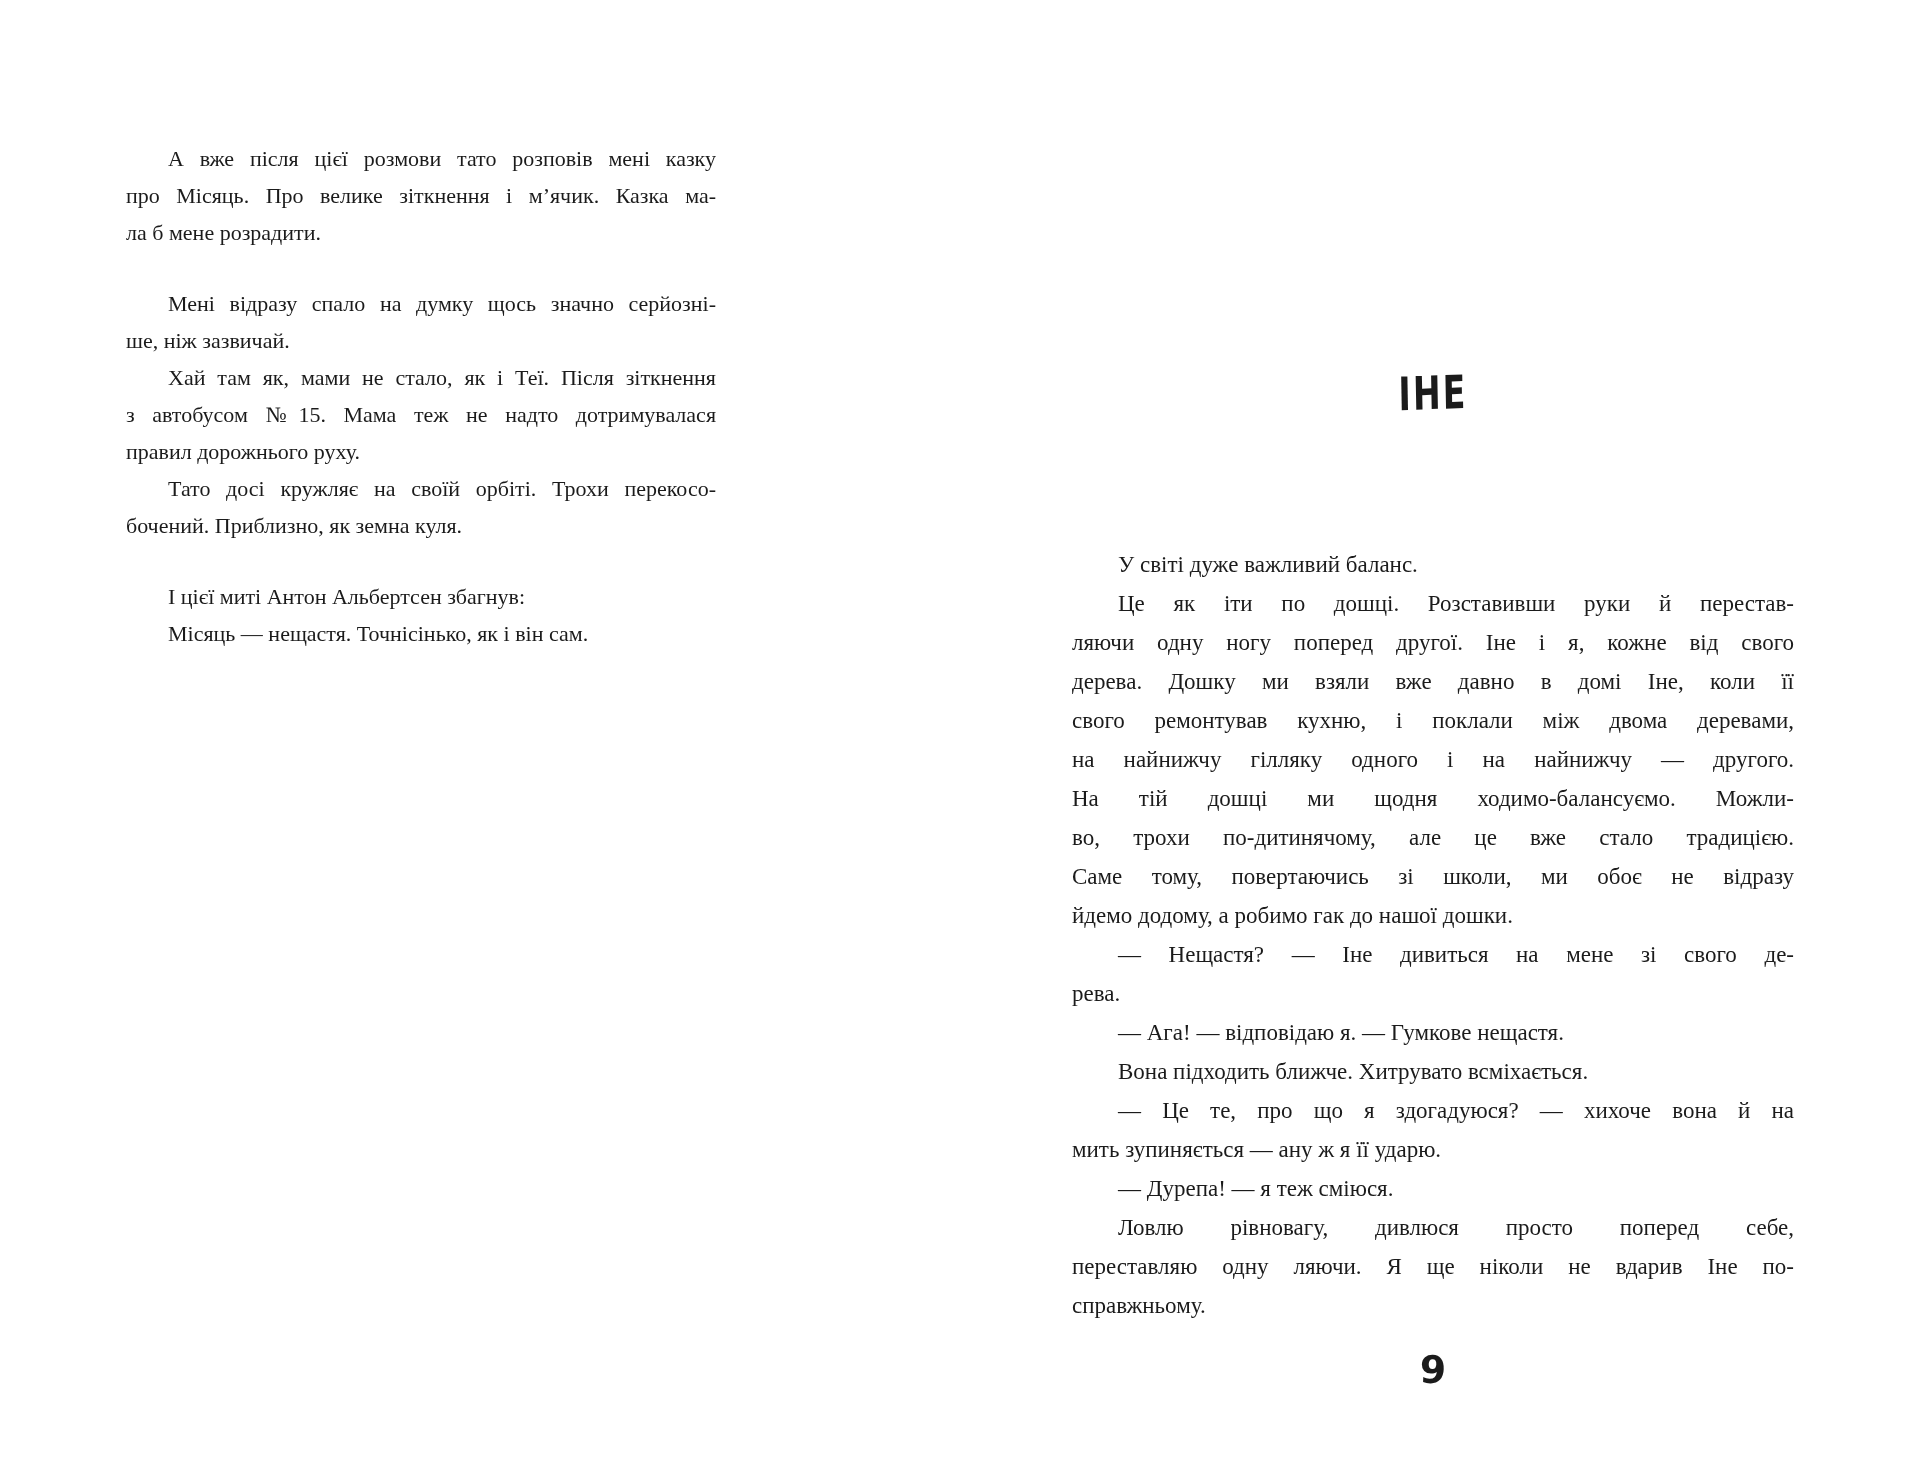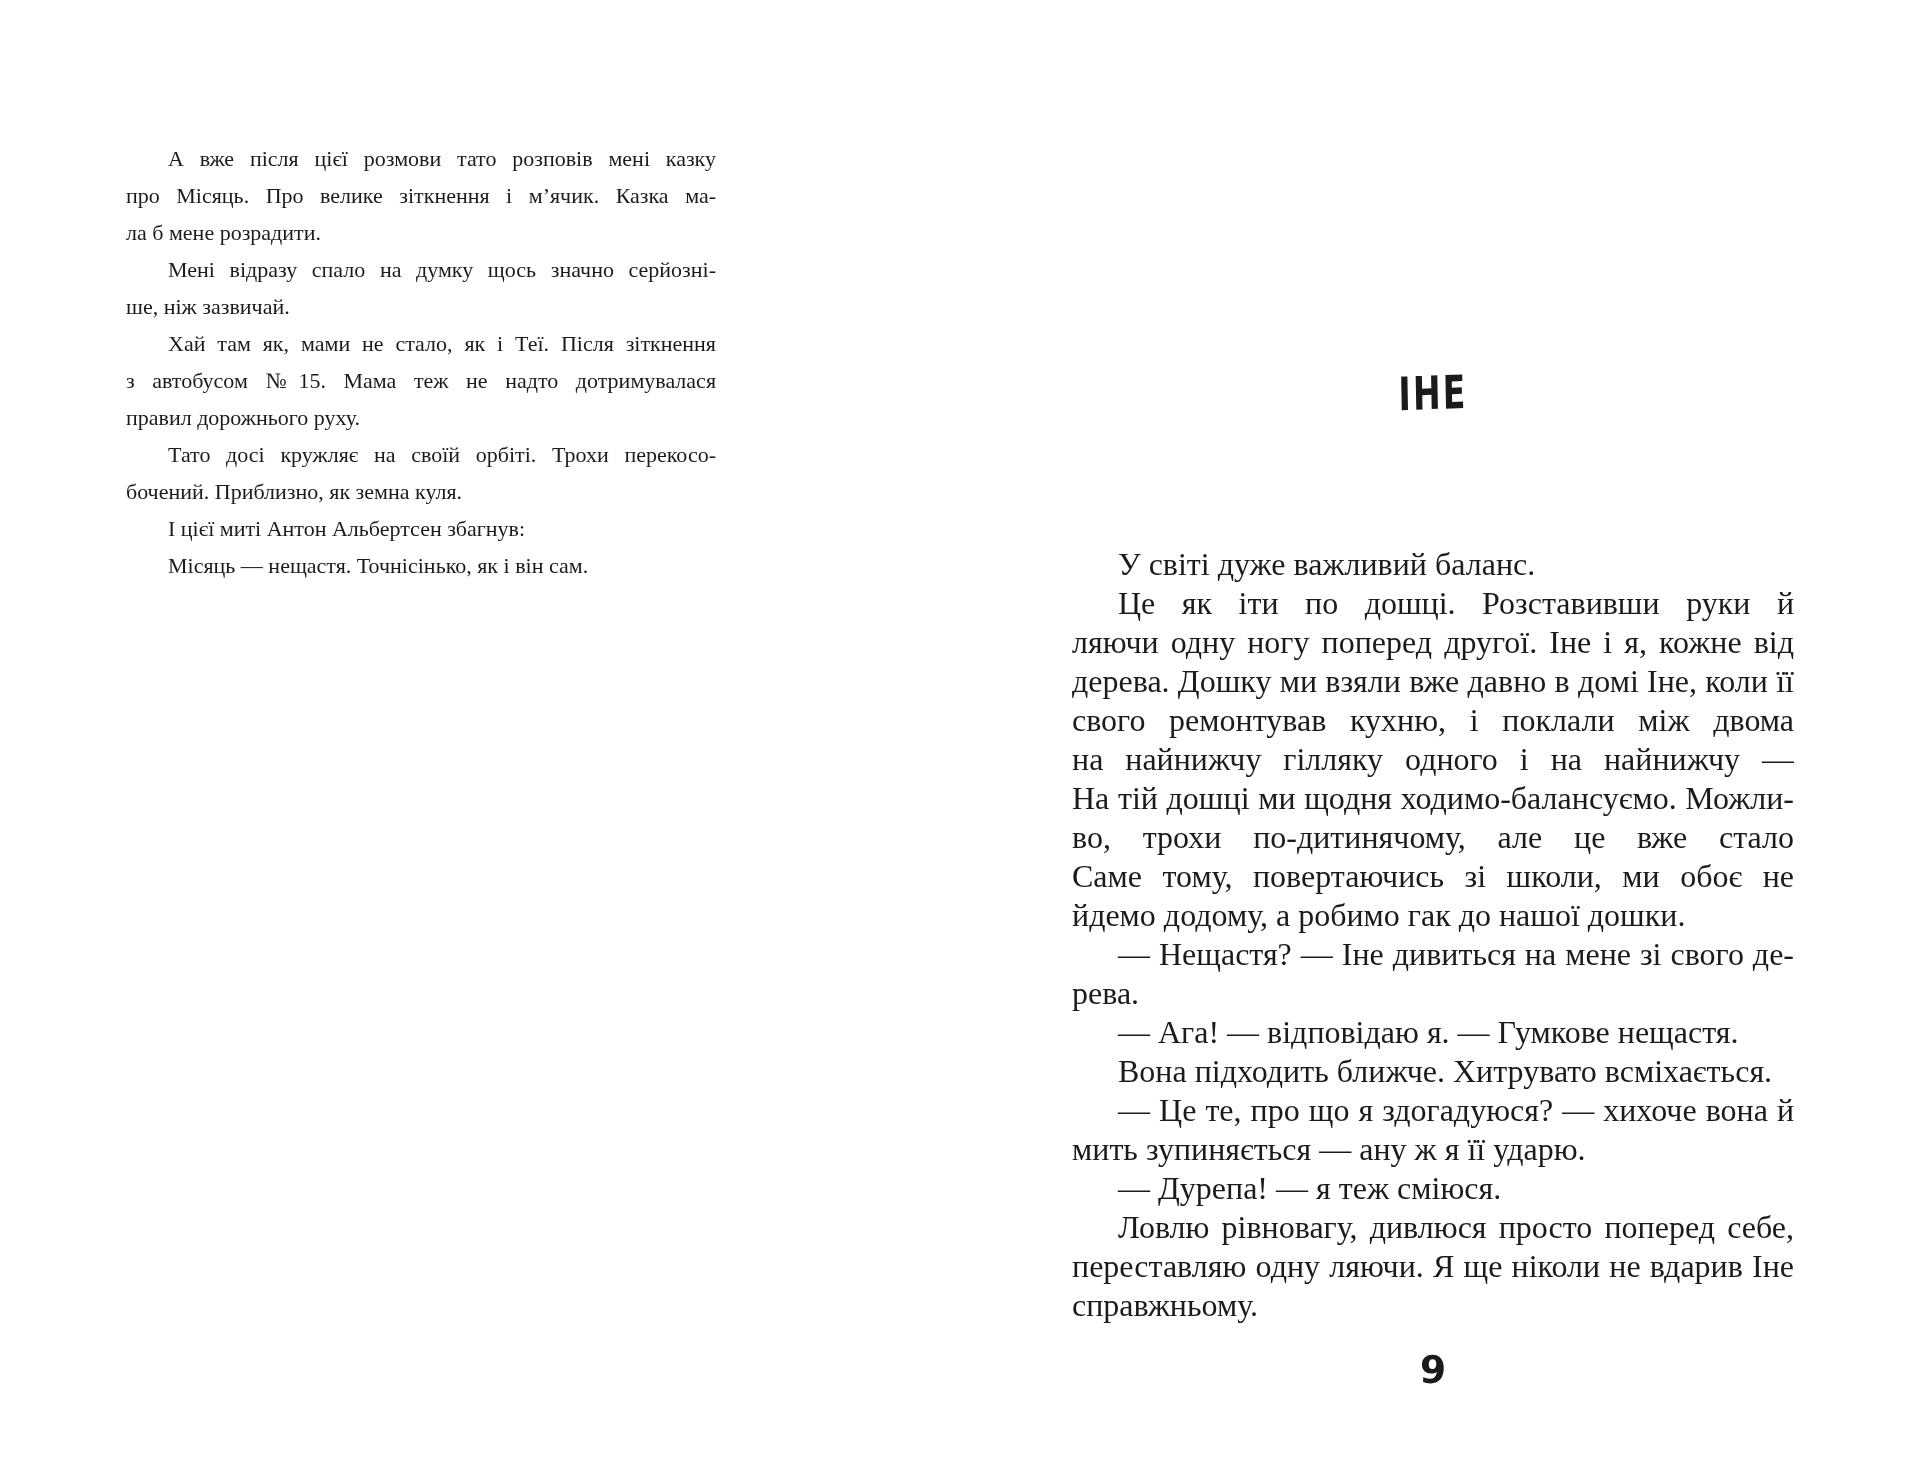--- a/index.html
+++ b/index.html
@@ -17,25 +17,25 @@
 
   .para { margin: 0; padding: 0; }
 
   .line {
     display: block;
     text-align: justify;
     text-align-last: justify;
     overflow: hidden;
   }
   .left-col .line  { font-size: 22px; line-height: 37px; height: 37px; }
-  .right-col .line { font-size: 32px; line-height: 39px; height: 39px; }
+  .right-col .line { font-size: 23px; line-height: 39px; height: 39px; }
   .line.last { text-align-last: left; }
   .left-col  .line.indent { text-indent: 42px; }
   .right-col .line.indent { text-indent: 46px; }
-  .para.gap { }
+  .para.gap { margin-top: 34px; }
 
   .chapter-title {
     position: absolute;
     left: 0; right: 0; top: 366px;
     text-align: center;
     font-family: "DejaVu Sans", sans-serif;
     font-weight: 700;
     font-size: 46px;
     letter-spacing: 3px;
     transform: scaleX(0.72) rotate(-1.5deg);

